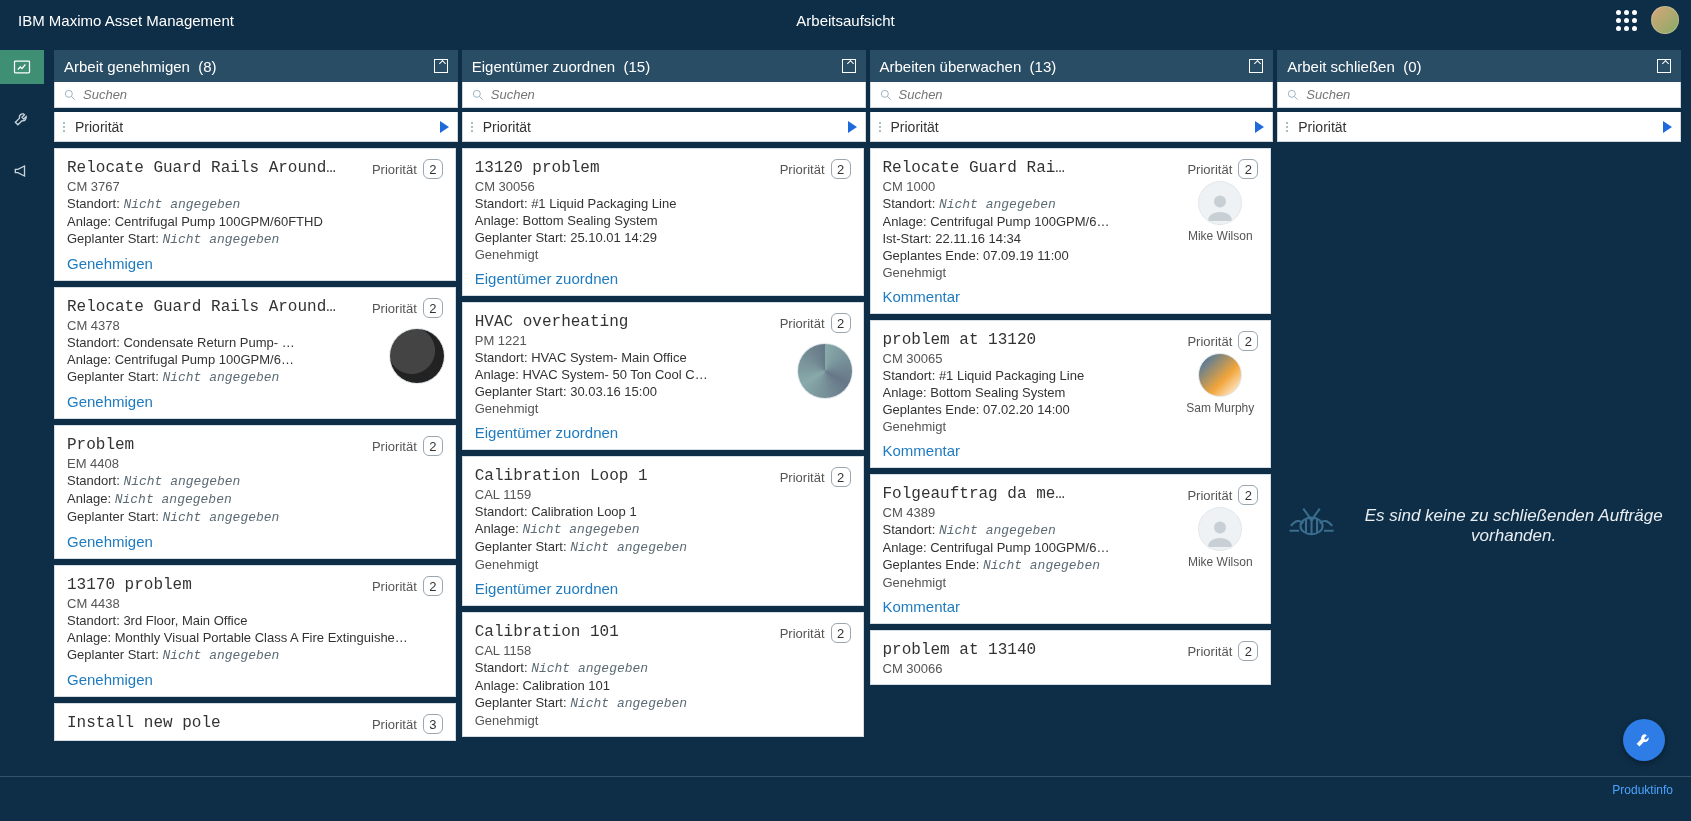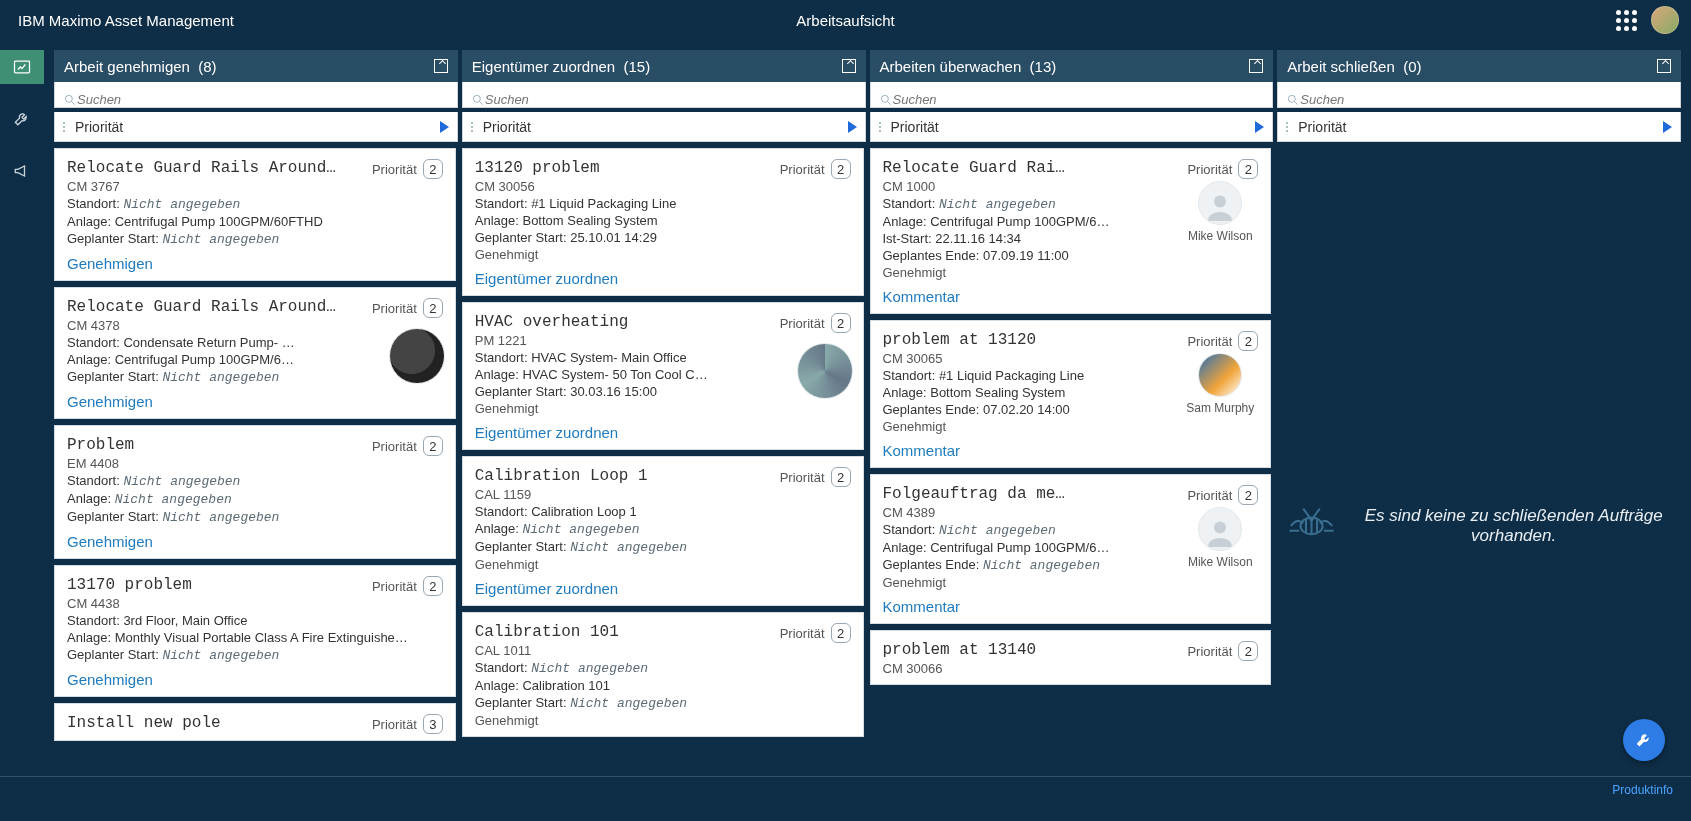--- a/index.html
+++ b/index.html
@@ -23,21 +23,21 @@
 
   
   .main { position:absolute; top:40px; left:44px; right:0; bottom:45px; display:flex; gap:4px; padding:10px 10px 0 10px; overflow:hidden; }
 
   .column { width: calc((100% - 12px)/4); min-width:0; display:flex; flex-direction:column; }
 
   .col-header { background:#2a4d66; height:32px; display:flex; align-items:center; justify-content:space-between; padding:0 10px; font-size:15px; }
   .col-header .expand-icon { width:14px; height:14px; border:1px solid #fff; position:relative; display:inline-block; }
   .col-header .expand-icon::after { content:""; position:absolute; right:2px; top:1px; border:solid #fff; border-width:0 1px 1px 0; padding:2px; transform:rotate(-135deg); }
 
-  .search-row { background:#fff; height:26px; display:flex; align-items:flex-end; padding:0 8px; border:1px solid #cfd7dd; border-top:none; }
+  .search-row { background:#fff; height:26px; display:flex; align-items:center; padding:0 8px; gap:6px; border:1px solid #cfd7dd; border-top:none; }
   .search-row svg { width:14px; height:14px; stroke:#5a7f99; fill:none; }
   .search-row input { border:none; outline:none; flex:1; font-style:italic; color:#6b7d88; font-size:13px; background:transparent; }
 
   .filter-row { background:#fff; height:30px; display:flex; align-items:center; padding:0 8px; color:#333; border:1px solid #cfd7dd; border-top:none; position:relative; margin-top:4px; }
   .filter-row .drag { width:6px; display:flex; flex-direction:column; gap:2px; margin-right:6px; }
   .filter-row .drag span { width:2px; height:2px; background:#8aa; border-radius:50%; }
   .filter-row .label { font-size:14px; color:#333; }
   .filter-row .play { position:absolute; right:8px; top:50%; transform:translateY(-50%); width:0; height:0; border-top:6px solid transparent; border-bottom:6px solid transparent; border-left:9px solid #1f6adb; }
 
   .cards { flex:1; overflow-y:auto; overflow-x:hidden; padding-right:2px; }
@@ -279,21 +279,21 @@
         <div class="card-status">Genehmigt</div>
         <div class="card-action">Eigentümer zuordnen</div>
       </div>
 
       <div class="card">
         <div class="prio-wrap">
             <span>Priorität</span>
             <span class="prio-box">2</span>
           </div>
         <div class="card-title">Calibration 101</div>
-        <div class="card-id">CAL 1011</div>
+        <div class="card-id">CAL 1158</div>
         <div class="card-line"><span class="k">Standort:</span> <span class="vi">Nicht angegeben</span></div>
         <div class="card-line"><span class="k">Anlage:</span> <span class="v">Calibration 101</span></div>
         <div class="card-line"><span class="k">Geplanter Start:</span> <span class="vi">Nicht angegeben</span></div>
         <div class="card-status">Genehmigt</div>
       </div>
 
     </div>
   </div>
 
   <div class="column col3">

